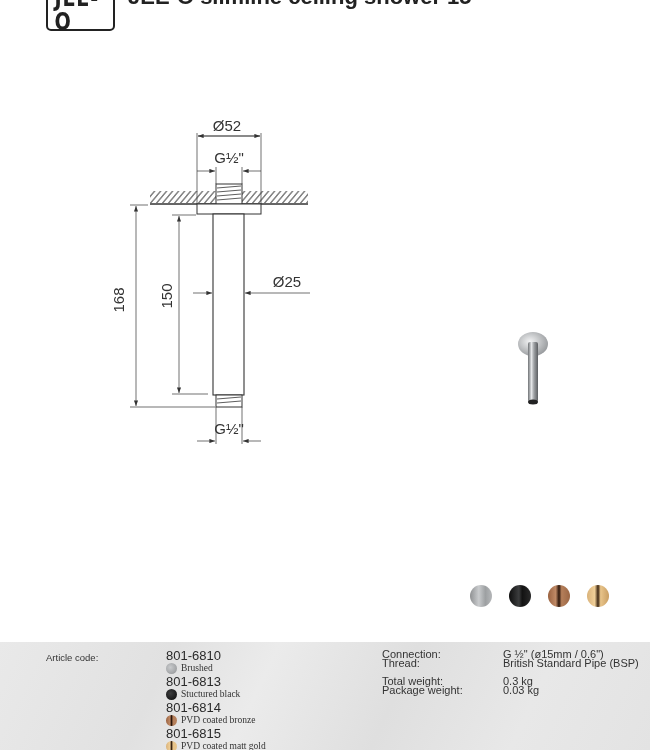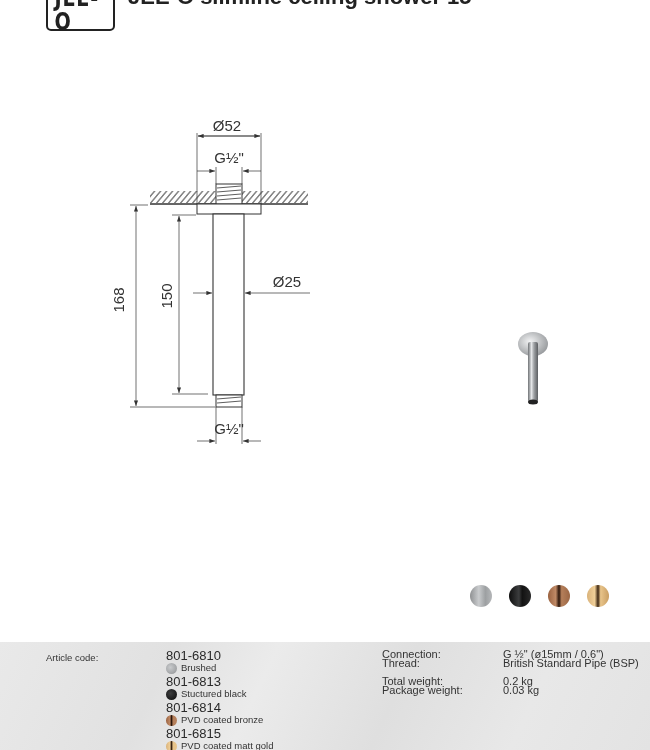--- a/index.html
+++ b/index.html
@@ -32,21 +32,21 @@
 
     .footer {
       position: absolute; left: 0; top: 642px; width: 650px; height: 108px;
       background: linear-gradient(115deg, #e9e9e9 0%, #e1e1e1 25%, #ebebeb 40%, #dfdfdf 60%, #e8e8e8 80%, #e3e3e3 100%);
       font-size: 9.5px; color: #333;
     }
     .footer .lbl-article { position: absolute; left: 46px; top: 10px; }
     .codes { position: absolute; left: 166px; top: 7px; }
     .code-item { margin-bottom: 1px; }
     .code-num { font-size: 13px; line-height: 13px; color: #2a2a2a; }
-    .code-fin { display: flex; align-items: flex-end; gap: 4px; font-size: 9.5px; line-height: 12px; }
+    .code-fin { display: flex; align-items: flex-end; gap: 4px; font-size: 9.5px; line-height: 12px; font-family: Liberation Serif, serif; }
     .dot { width: 11px; height: 11px; border-radius: 50%; display: inline-block; }
 
     .specs { position: absolute; left: 382px; top: 8px; width: 260px; }
     .spec-row { display: flex; line-height: 9px; font-size: 11px; }
     .spec-row .k { width: 121px; }
     .spec-group { margin-bottom: 9px; }
     .warranty { line-height: 9px; font-size: 9.5px; margin-top: 3px; }
   </style>
 </head>
 <body>
@@ -185,21 +185,21 @@
           <span>G ½" (ø15mm / 0.6")</span>
         </div>
       <div class="spec-row">
           <span class="k">Thread:</span>
           <span>British Standard Pipe (BSP)</span>
         </div>
     </div>
     <div class="spec-group">
       <div class="spec-row">
           <span class="k">Total weight:</span>
-          <span>0.2 kg</span>
+          <span>0.3 kg</span>
         </div>
       <div class="spec-row">
           <span class="k">Package weight:</span>
           <span>0.03 kg</span>
         </div>
     </div>
     <div class="warranty">
     </div>
   </div>
 </div>

